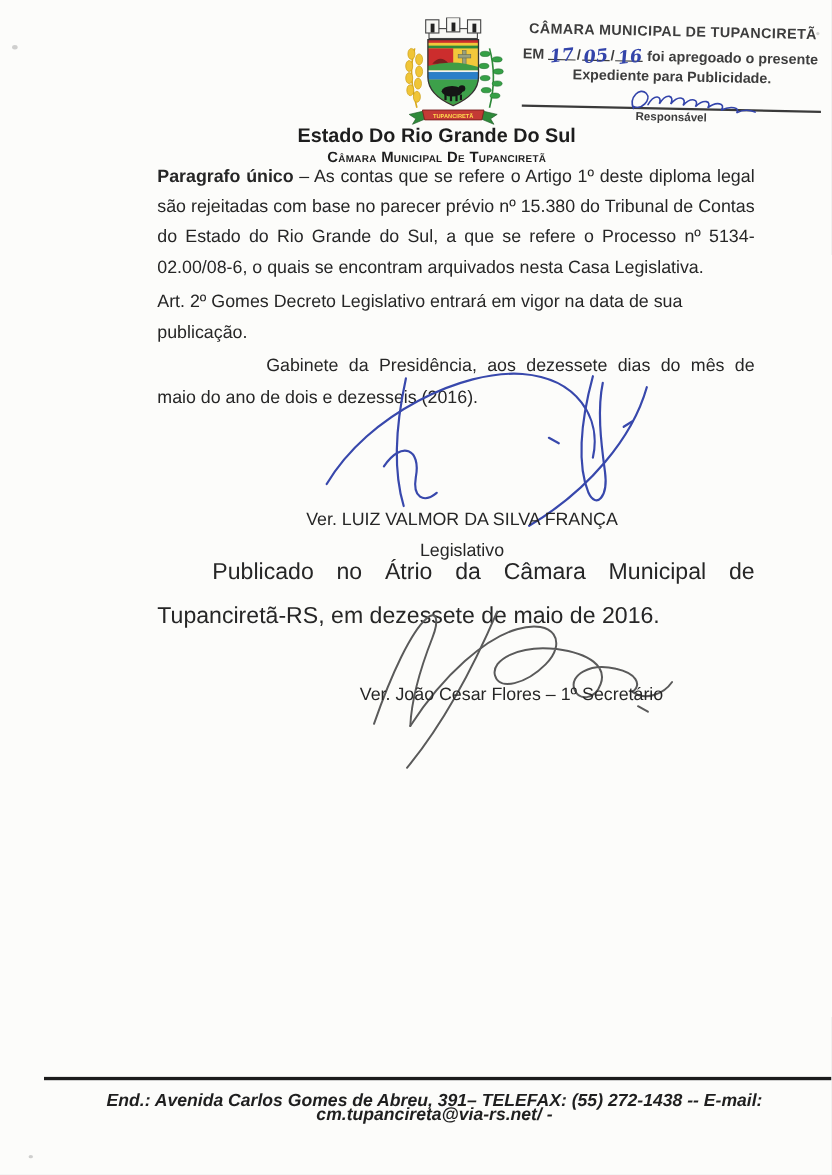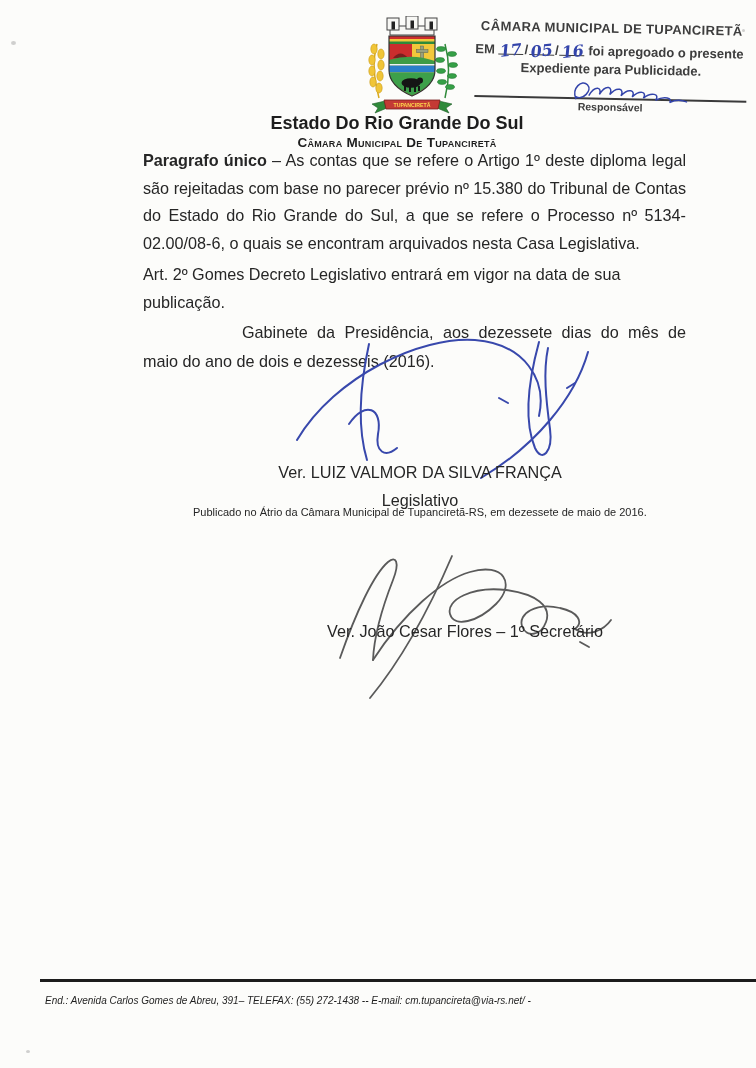--- a/index.html
+++ b/index.html
@@ -27,34 +27,34 @@
   .hdr{position:absolute;left:123px;top:113px;width:548px;text-align:center;color:#1d1d1d;}
   .hdr-state{font-size:18px;font-weight:bold;}
   .hdr-chamber{font-size:13.5px;font-weight:bold;font-variant:small-caps;letter-spacing:.3px;margin-top:1px;}
 
   
   .bodytext{position:absolute;left:143px;top:147px;width:543px;font-size:16.2px;}
   .bodytext p{margin:0;}
   .p1{line-height:27.5px;text-align:justify;}
   .p2{line-height:27.5px;margin-top:4px !important;}
   .p3{line-height:29px;text-indent:99px;text-align:justify;margin-top:2px !important;}
-  .p4{position:absolute;left:143px;top:500px;width:543px;font-size:11px;line-height:25px;
+  .p4{position:absolute;left:143px;top:500px;width:543px;font-size:21px;line-height:40px;
       text-indent:50px;text-align:justify;margin:0;}
 
   
   .sig-pres{position:absolute;left:283px;top:328px;width:330px;height:160px;}
   .sig-sec{position:absolute;left:312px;top:550px;width:305px;height:158px;}
   .pres-block{position:absolute;left:140px;top:431px;width:560px;text-align:center;font-size:16.2px;margin-top:32px;}
   .pres-title{margin-top:9px;}
   .sec-line{position:absolute;left:160px;top:622px;width:610px;text-align:center;font-size:16.2px;}
 
   
   .footer-rule{position:absolute;left:40px;top:979px;width:716px;height:2.5px;background:#1c1c1c;}
-  .footer{position:absolute;left:45px;top:994px;width:700px;
-          font-size:10px;font-weight:normal;font-style:italic;color:#1f1f1f;line-height:13px;}
+  .footer{position:absolute;left:45px;top:994px;width:700px;text-align:center;
+          font-size:16px;font-weight:bold;font-style:italic;color:#1f1f1f;line-height:13px;}
 
   
   .speck{position:absolute;background:#9a9a9a;border-radius:50%;opacity:.45;}
   .speck.a{left:11px;top:41px;width:5px;height:4px;}
   .speck.b{left:742px;top:29px;width:3px;height:3px;}
   .speck.c{left:26px;top:1050px;width:4px;height:3px;}
 </style>
 </head>
 <body>
 

